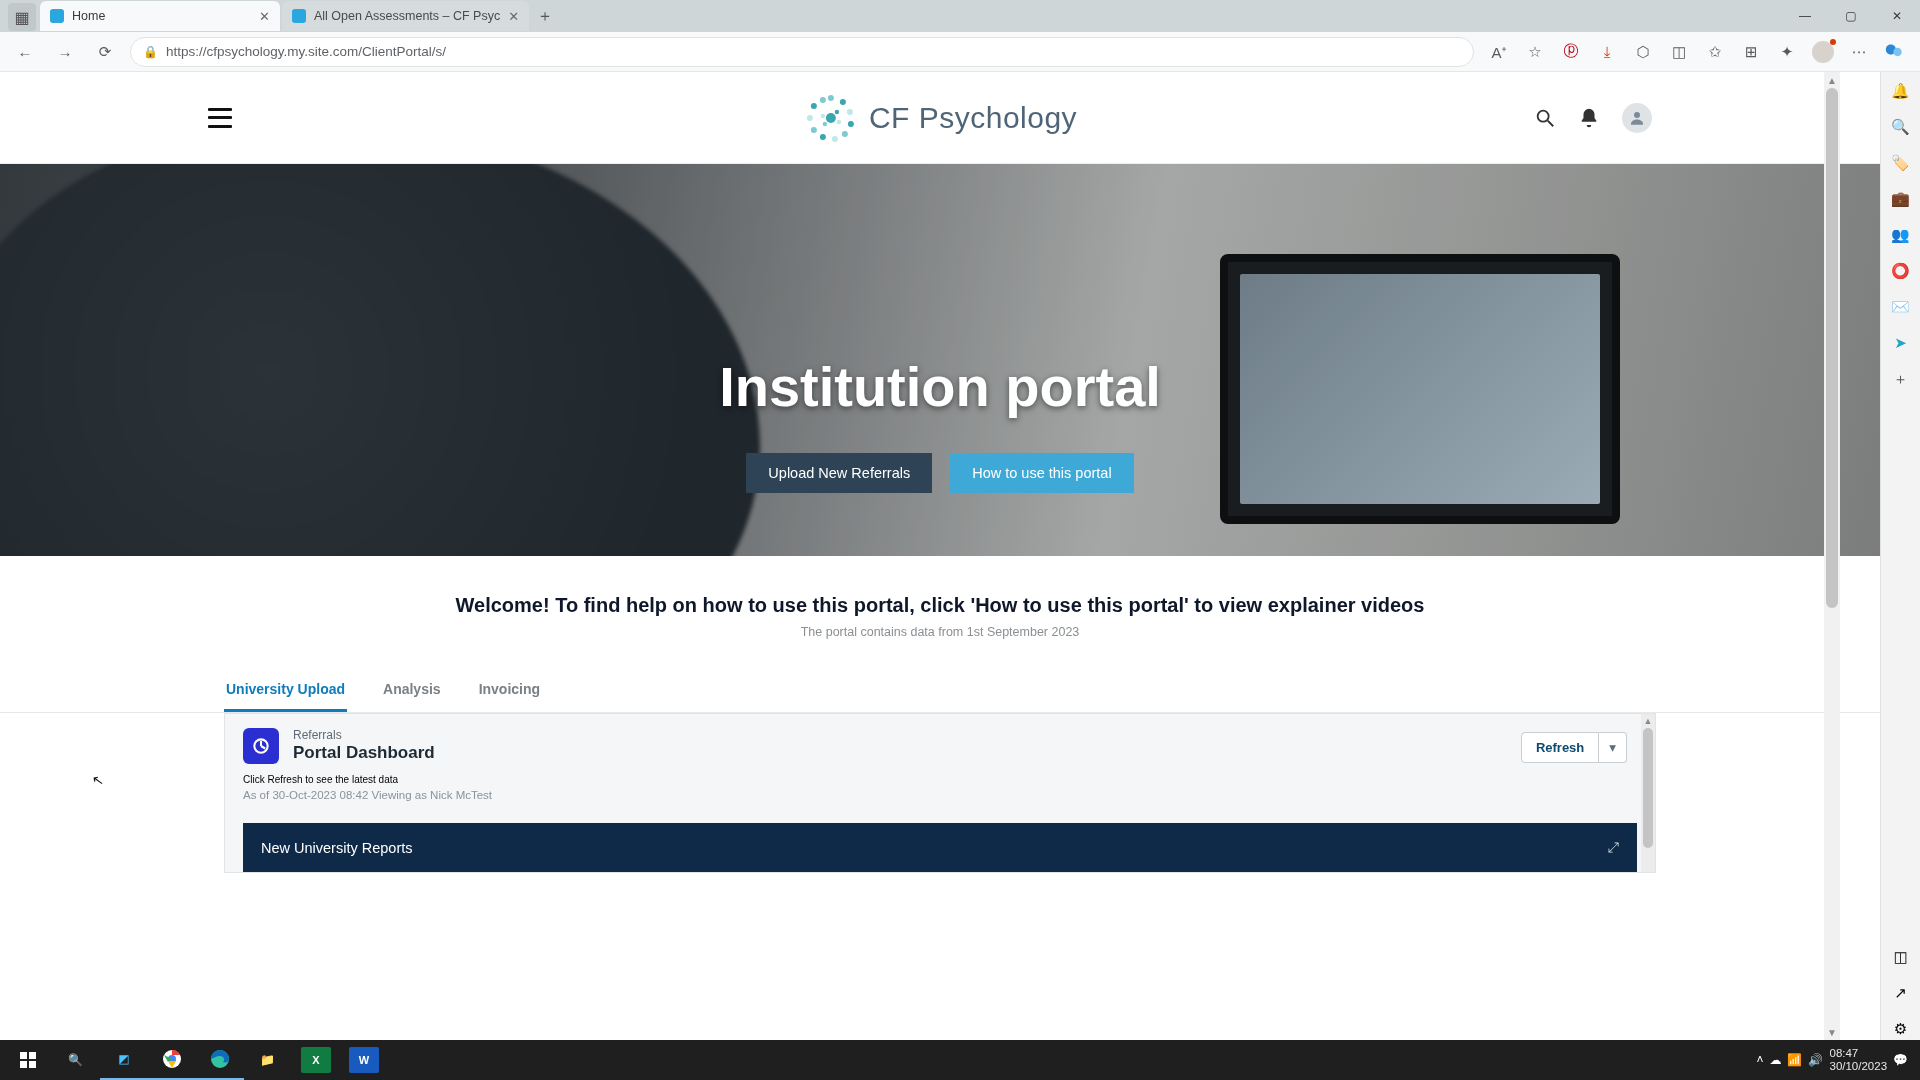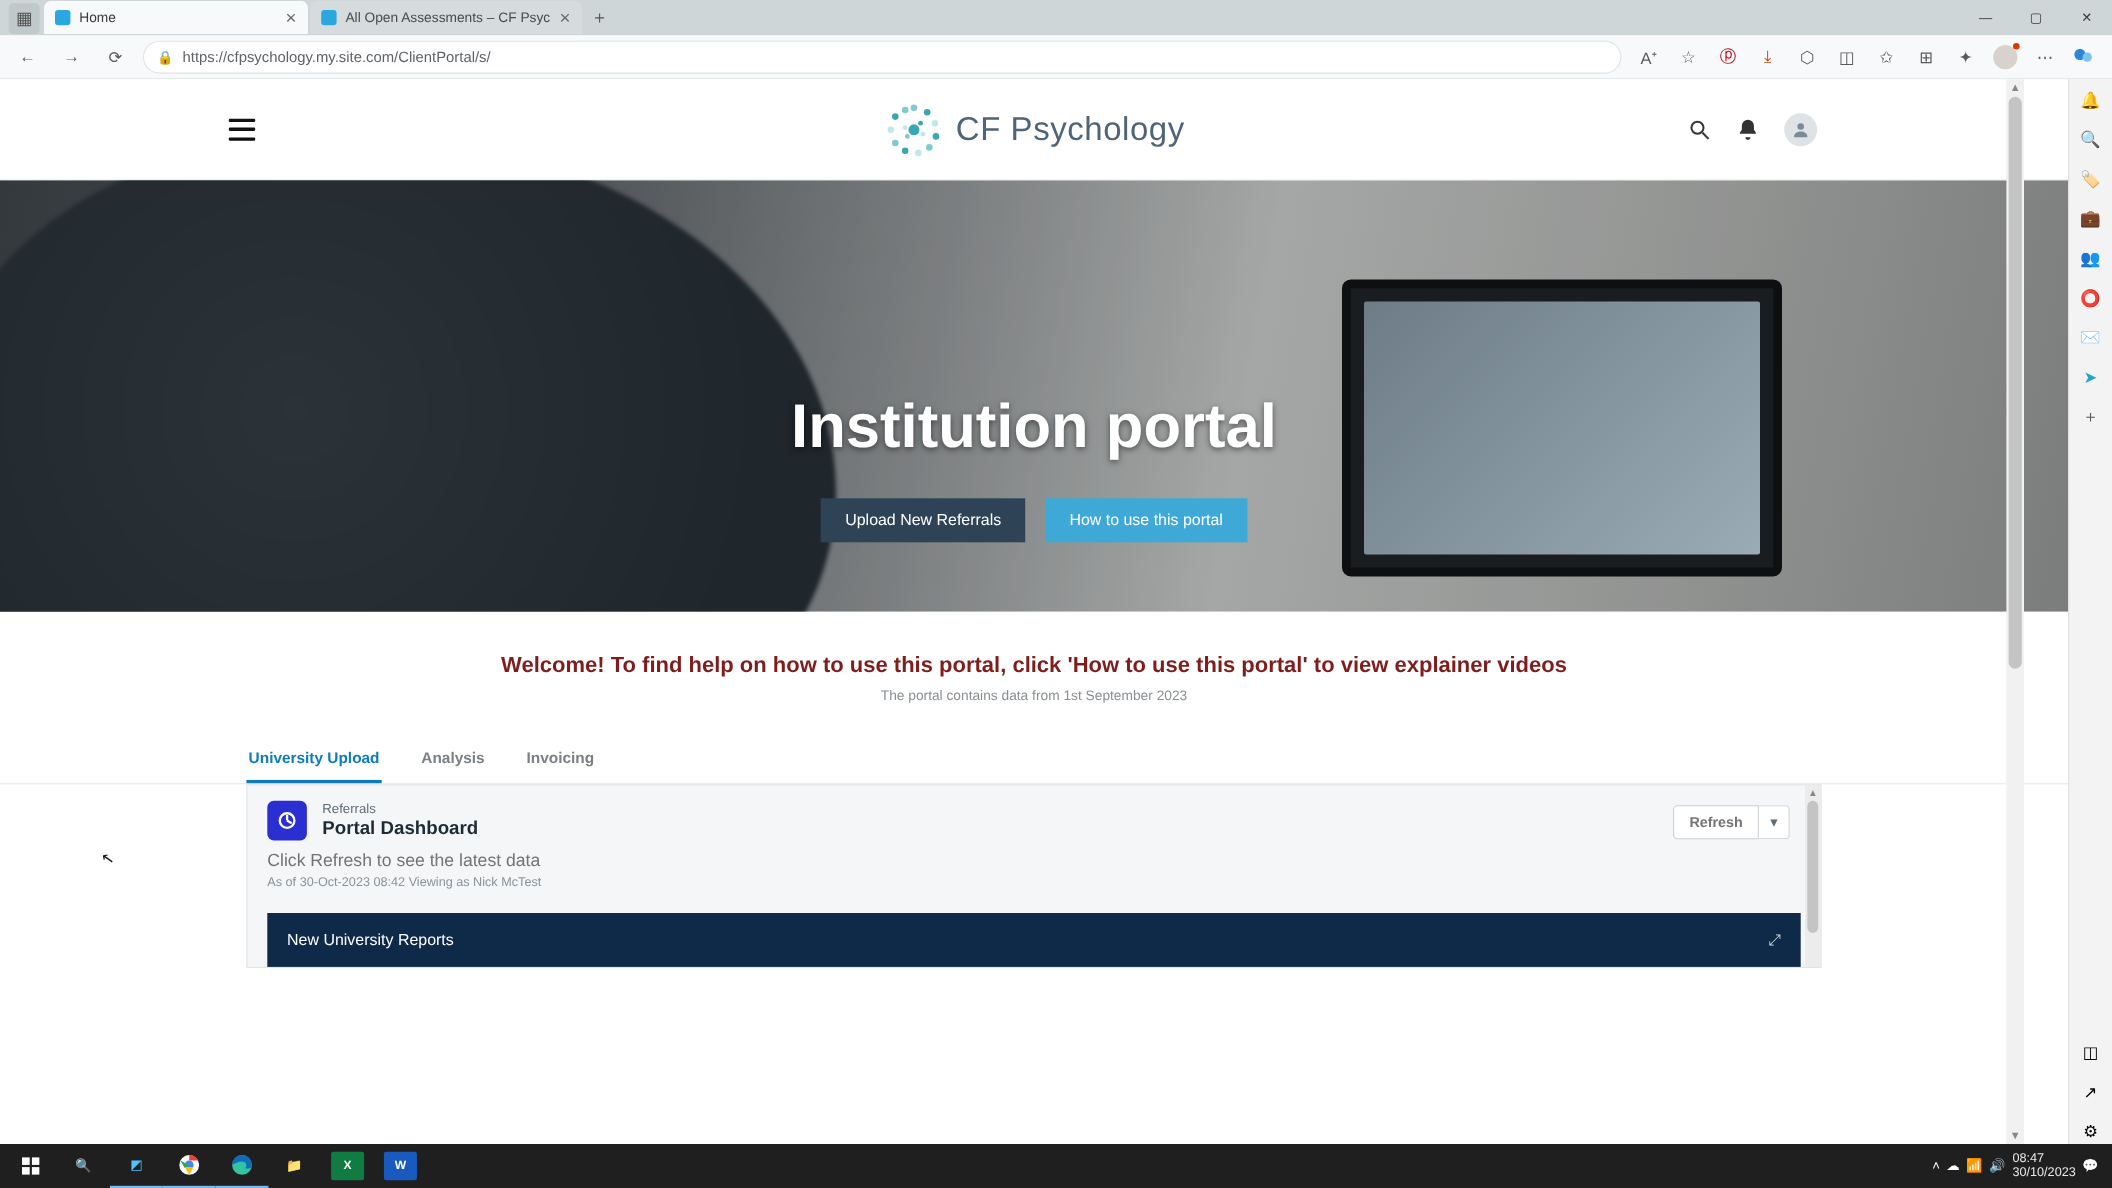--- a/index.html
+++ b/index.html
@@ -47,39 +47,39 @@
   .hero-shape1{position:absolute;left:-60px;top:-40px;width:820px;height:620px;border-radius:50% 60% 55% 50%;background:radial-gradient(circle at 40% 40%,#2b3238 0%,#1f262c 70%);filter:blur(2px);} 
   .hero-laptop{position:absolute;right:260px;top:90px;width:400px;height:270px;background:#1a1d1f;border-radius:8px;border:8px solid #0d0f10;}
   .hero-laptop::after{content:"";position:absolute;inset:12px;background:linear-gradient(135deg,#6d7c86,#9babb5);border-radius:2px;}
   .hero-title { position:relative; text-align:center; padding-top:190px; font-size:56px; font-weight:600; color:#fff; text-shadow:0 2px 6px rgba(0,0,0,.5);}
   .hero-buttons { position:relative; display:flex; justify-content:center; gap:18px; margin-top:34px;}
   .btn { padding:12px 22px; font-size:14.5px; color:#fff; border:none; cursor:pointer; font-weight:500;}
   .btn-dark { background:#2e4356;}
   .btn-light { background:#3ea9d6;}
   
   .welcome { text-align:center; padding:38px 20px 8px;}
-  .welcome h2 { font-size:20px; font-weight:700; color:#7f1d1d;text-align:center;}
+  .welcome h2 { font-size:20px; font-weight:700; color:#0f172a;text-align:center;}
   .welcome p { font-size:12.5px; color:#8a8f93; margin-top:8px;}
   
   .tabs { display:flex; gap:34px; padding:24px 0 0 224px; border-bottom:1px solid #e6e8ea; font-size:14px;}
   .tabs .t { padding:10px 2px 12px; color:#7a8086; font-weight:600; cursor:pointer;}
   .tabs .t.active { color:#0f7bbd; border-bottom:3px solid #0f7bbd;}
   
   .dash-wrap { margin:0 224px; background:#f4f6f8; border:1px solid #e1e4e7; position:relative;}
   .dash-inner-track{position:absolute;right:0;top:0;bottom:0;width:14px;background:#ececec;}
   .dash-inner-thumb{position:absolute;left:2px;right:2px;top:14px;height:120px;background:#c4c4c4;border-radius:5px;}
   .dash-head { display:flex; padding:14px 18px 10px; gap:14px; align-items:flex-start;}
   .dash-icon { width:36px;height:36px;background:#2b2fd1;border-radius:6px;display:flex;align-items:center;justify-content:center;}
   .dash-icon svg{width:20px;height:20px;}
   .dash-meta .eyebrow{font-size:12px;color:#5f6b76;}
   .dash-meta .title{font-size:17px;font-weight:700;color:#1d2b36;margin-top:1px;}
-  .dash-sub { padding:0 18px 4px; font-size:16px; color:#737373;}
+  .dash-sub { padding:0 18px 4px; font-size:10px; color:#000000;}
   .dash-stamp { padding:0 18px 14px; font-size:11.5px; color:#8a939b;}
   .refresh-wrap{position:absolute; right:28px; top:18px; display:flex;}
-  .refresh-btn{border:1px solid #c9ced3;background:#fff;color:#737373;font-size:13px;padding:7px 14px;border-radius:4px 0 0 4px;font-weight:600;}
+  .refresh-btn{border:1px solid #c9ced3;background:#fff;color:#0c4a6e;font-size:13px;padding:7px 14px;border-radius:4px 0 0 4px;font-weight:600;}
   .refresh-caret{border:1px solid #c9ced3;border-left:none;background:#fff;color:#5f6b76;padding:7px 10px;border-radius:0 4px 4px 0;}
   .report-bar { margin:8px 18px 0; background:#0e2a48; color:#fff; padding:16px 18px; display:flex; align-items:center; justify-content:space-between; font-size:14.5px;}
   .expand-ic{color:#cfd8e0;font-size:14px;}
   
   .cursor { position:absolute; left:92px; top:700px; font-size:14px; color:#111; transform:rotate(-10deg);}
   
   .taskbar { height:40px; background:#1f1f1f; display:flex; align-items:center; padding:0 4px; color:#fff; font-size:12px;}
   .taskbar .tb { width:48px;height:40px;display:flex;align-items:center;justify-content:center;}
   .taskbar .tb.active { border-bottom:2px solid #76b9ed;}
   .taskbar .tray { margin-left:auto; display:flex; align-items:center; gap:6px; padding-right:8px;}

